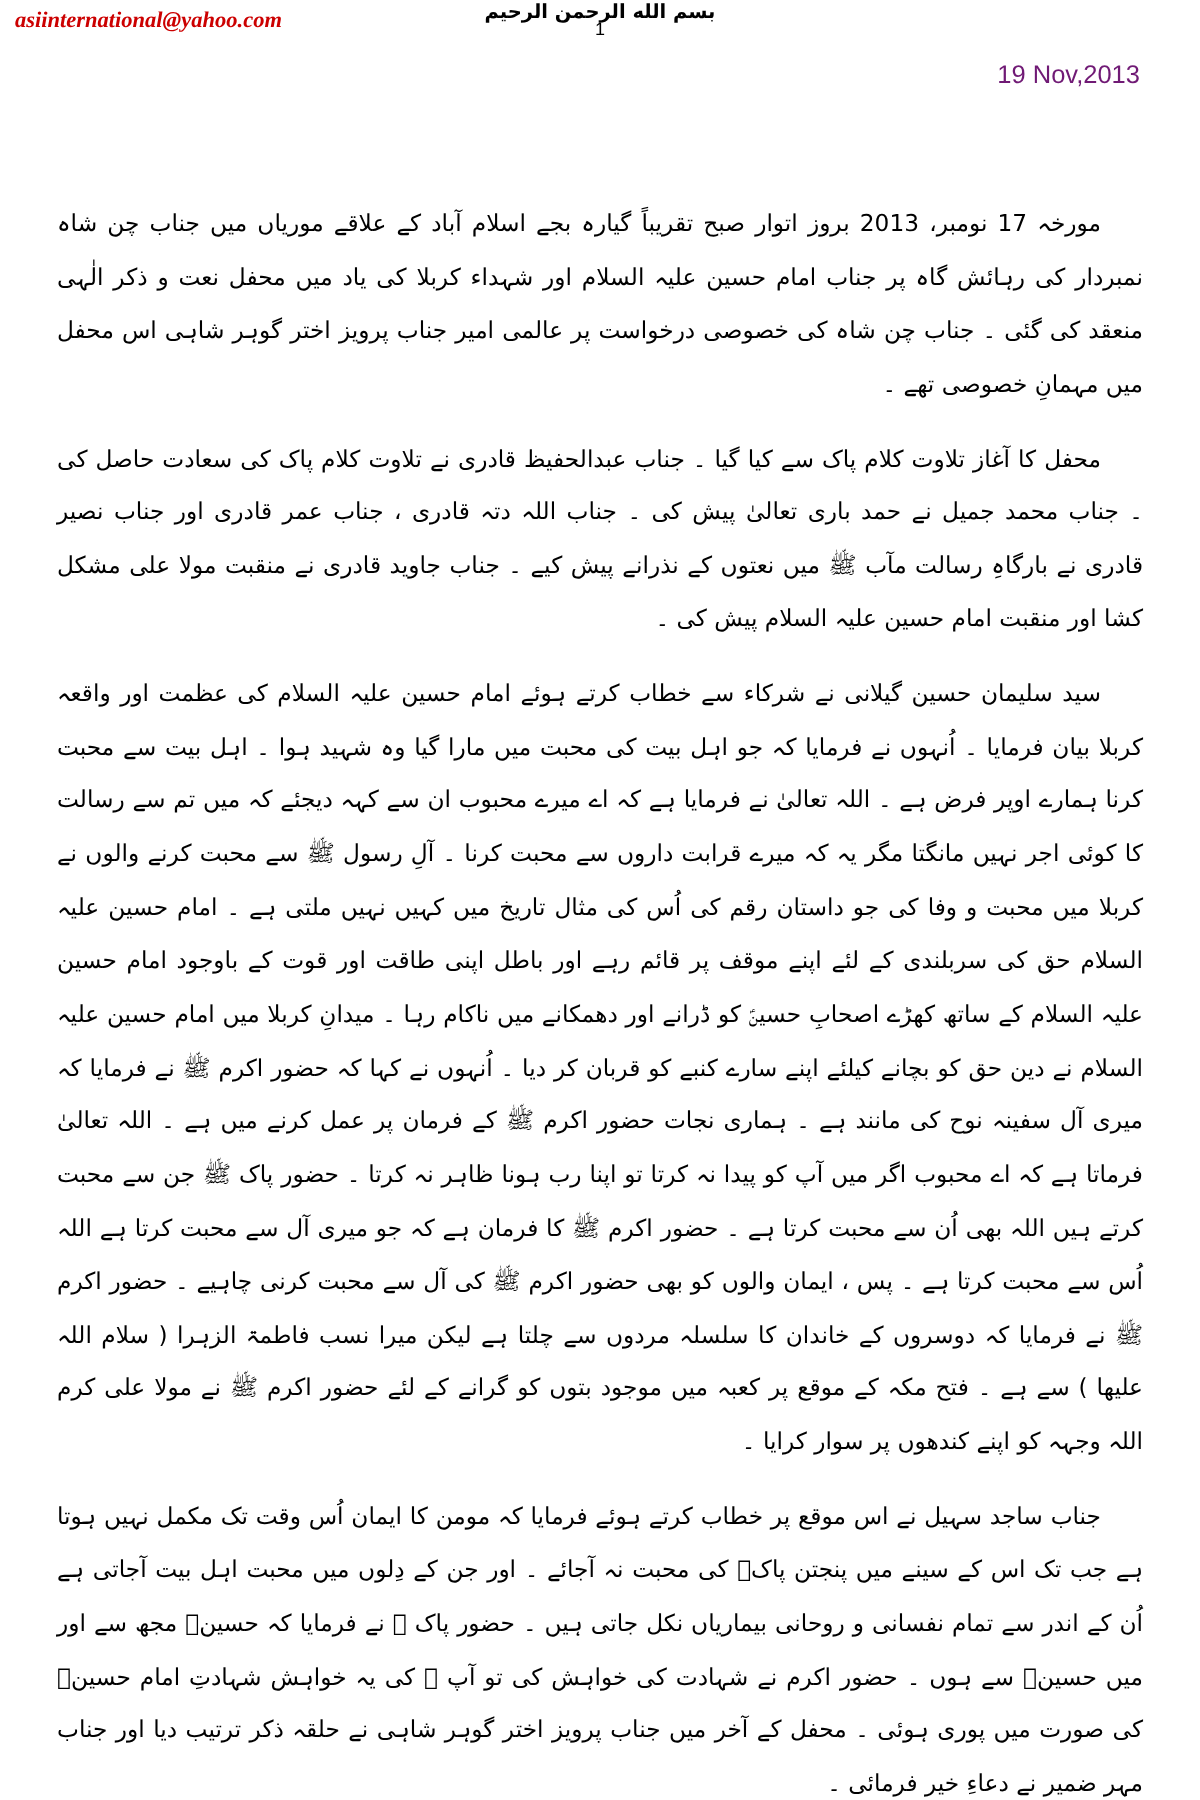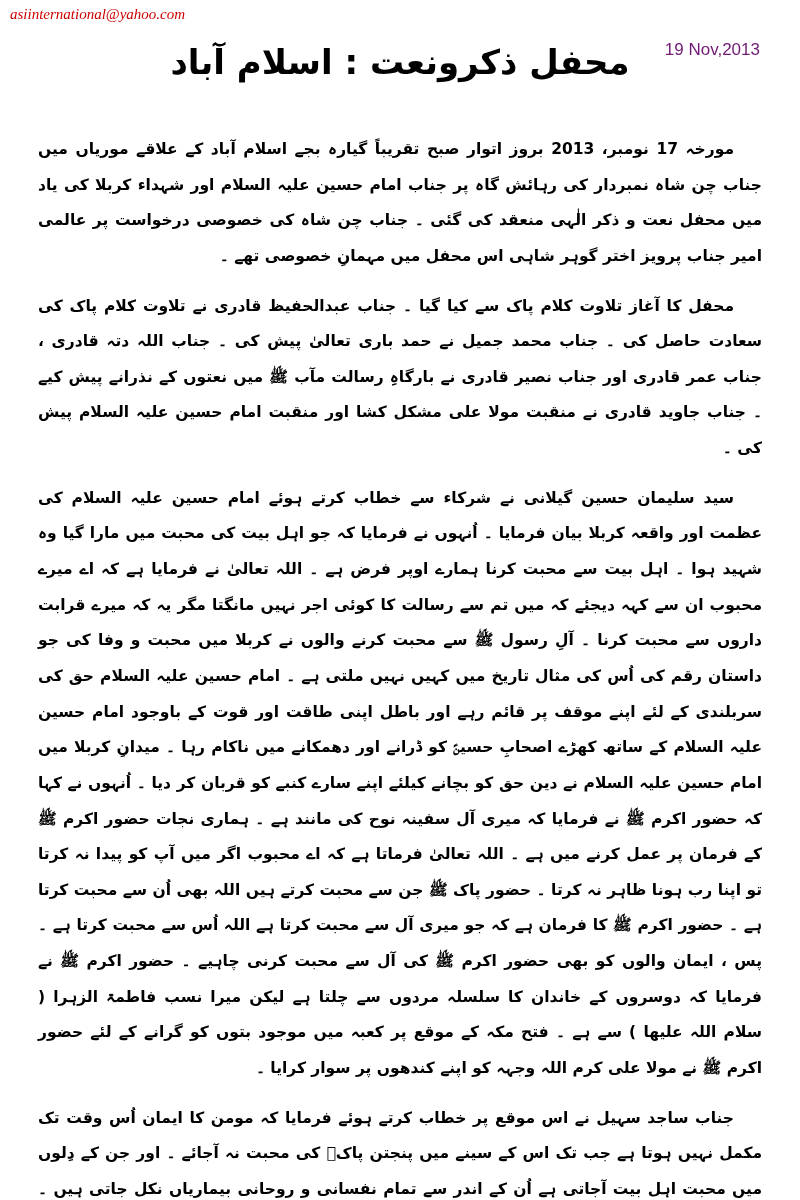--- a/index.html
+++ b/index.html
@@ -12,21 +12,21 @@
     overflow:hidden;
     display:flex;flex-direction:column;
     box-sizing:border-box;
     font-family:"DejaVu Sans",sans-serif;
   }
   
   .header{position:relative;height:128px;flex:0 0 auto;}
   .email-top{
     position:absolute;top:6px;left:10px;
     font-family:"Liberation Serif",serif;
-    font-style:italic;font-weight:normal;
+    font-style:italic;font-weight:bold;
     font-size:15px;color:#cc0000;
     text-decoration:none;
     text-align:center;
   }
   .bismillah-wrap{position:absolute;top:2px;left:0;right:0;text-align:center;line-height:1.1;}
   .bismillah{font-size:13px;font-weight:bold;}
   .page-num{font-size:12px;font-family:"Liberation Sans",sans-serif;margin-top:-3px;}
   .date{
     position:absolute;top:40px;right:40px;
     font-family:"Liberation Sans",sans-serif;
@@ -40,33 +40,35 @@
   }
   
   .body{flex:0 0 auto;padding:4px 38px 0 38px;}
   .para{
     direction:rtl;
     text-align:justify;
     font-size:15.5px;
     line-height:2.3;
     margin:0 0 14px 0;
     text-indent:28px;
-    font-weight:bold;
   }
   .spacer{flex:1 1 auto;}
 </style>
 </head>
 <body>
 
 <div class="page">
 
   <div class="header">
     <a class="email-top" href="#">asiinternational@yahoo.com</a>
+    <div class="bismillah-wrap">
+      <div class="bismillah">بسم الله الرحمن الرحيم</div>
+      <div class="page-num">1</div>
+    </div>
     <div class="date">19 Nov,2013</div>
-    <div class="title">محفل ذکرونعت : اسلام آباد</div>
   </div>
 
   <div class="body">
     <p class="para">مورخہ 17 نومبر، 2013 بروز اتوار صبح تقریباً گیارہ بجے اسلام آباد کے علاقے موریاں میں جناب چن شاہ نمبردار کی رہائش گاہ پر جناب امام حسین علیہ السلام اور شہداء کربلا کی یاد میں محفل نعت و ذکر الٰہی منعقد کی گئی ۔ جناب چن شاہ کی خصوصی درخواست پر عالمی امیر جناب پرویز اختر گوہر شاہی اس محفل میں مہمانِ خصوصی تھے ۔</p>
     <p class="para">محفل کا آغاز تلاوت کلام پاک سے کیا گیا ۔ جناب عبدالحفیظ قادری نے تلاوت کلام پاک کی سعادت حاصل کی ۔ جناب محمد جمیل نے حمد باری تعالیٰ پیش کی ۔ جناب اللہ دتہ قادری ، جناب عمر قادری اور جناب نصیر قادری نے بارگاہِ رسالت مآب ﷺ میں نعتوں کے نذرانے پیش کیے ۔ جناب جاوید قادری نے منقبت مولا علی مشکل کشا اور منقبت امام حسین علیہ السلام پیش کی ۔</p>
     <p class="para">سید سلیمان حسین گیلانی نے شرکاء سے خطاب کرتے ہوئے امام حسین علیہ السلام کی عظمت اور واقعہ کربلا بیان فرمایا ۔ اُنہوں نے فرمایا کہ جو اہل بیت کی محبت میں مارا گیا وہ شہید ہوا ۔ اہل بیت سے محبت کرنا ہمارے اوپر فرض ہے ۔ اللہ تعالیٰ نے فرمایا ہے کہ اے میرے محبوب ان سے کہہ دیجئے کہ میں تم سے رسالت کا کوئی اجر نہیں مانگتا مگر یہ کہ میرے قرابت داروں سے محبت کرنا ۔ آلِ رسول ﷺ سے محبت کرنے والوں نے کربلا میں محبت و وفا کی جو داستان رقم کی اُس کی مثال تاریخ میں کہیں نہیں ملتی ہے ۔ امام حسین علیہ السلام حق کی سربلندی کے لئے اپنے موقف پر قائم رہے اور باطل اپنی طاقت اور قوت کے باوجود امام حسین علیہ السلام کے ساتھ کھڑے اصحابِ حسینؑ کو ڈرانے اور دھمکانے میں ناکام رہا ۔ میدانِ کربلا میں امام حسین علیہ السلام نے دین حق کو بچانے کیلئے اپنے سارے کنبے کو قربان کر دیا ۔ اُنہوں نے کہا کہ حضور اکرم ﷺ نے فرمایا کہ میری آل سفینہ نوح کی مانند ہے ۔ ہماری نجات حضور اکرم ﷺ کے فرمان پر عمل کرنے میں ہے ۔ اللہ تعالیٰ فرماتا ہے کہ اے محبوب اگر میں آپ کو پیدا نہ کرتا تو اپنا رب ہونا ظاہر نہ کرتا ۔ حضور پاک ﷺ جن سے محبت کرتے ہیں اللہ بھی اُن سے محبت کرتا ہے ۔ حضور اکرم ﷺ کا فرمان ہے کہ جو میری آل سے محبت کرتا ہے اللہ اُس سے محبت کرتا ہے ۔ پس ، ایمان والوں کو بھی حضور اکرم ﷺ کی آل سے محبت کرنی چاہیے ۔ حضور اکرم ﷺ نے فرمایا کہ دوسروں کے خاندان کا سلسلہ مردوں سے چلتا ہے لیکن میرا نسب فاطمۃ الزہرا ( سلام اللہ علیھا ) سے ہے ۔ فتح مکہ کے موقع پر کعبہ میں موجود بتوں کو گرانے کے لئے حضور اکرم ﷺ نے مولا علی کرم اللہ وجہہ کو اپنے کندھوں پر سوار کرایا ۔</p>
     <p class="para">جناب ساجد سہیل نے اس موقع پر خطاب کرتے ہوئے فرمایا کہ مومن کا ایمان اُس وقت تک مکمل نہیں ہوتا ہے جب تک اس کے سینے میں پنجتن پاکؑ کی محبت نہ آجائے ۔ اور جن کے دِلوں میں محبت اہل بیت آجاتی ہے اُن کے اندر سے تمام نفسانی و روحانی بیماریاں نکل جاتی ہیں ۔ حضور پاک ﷺ نے فرمایا کہ حسینؑ مجھ سے اور میں حسینؑ سے ہوں ۔ حضور اکرم نے شہادت کی خواہش کی تو آپ ﷺ کی یہ خواہش شہادتِ امام حسینؑ کی صورت میں پوری ہوئی ۔ محفل کے آخر میں جناب پرویز اختر گوہر شاہی نے حلقہ ذکر ترتیب دیا اور جناب مہر ضمیر نے دعاءِ خیر فرمائی ۔</p>
   </div>
 
   <div class="spacer"></div>

